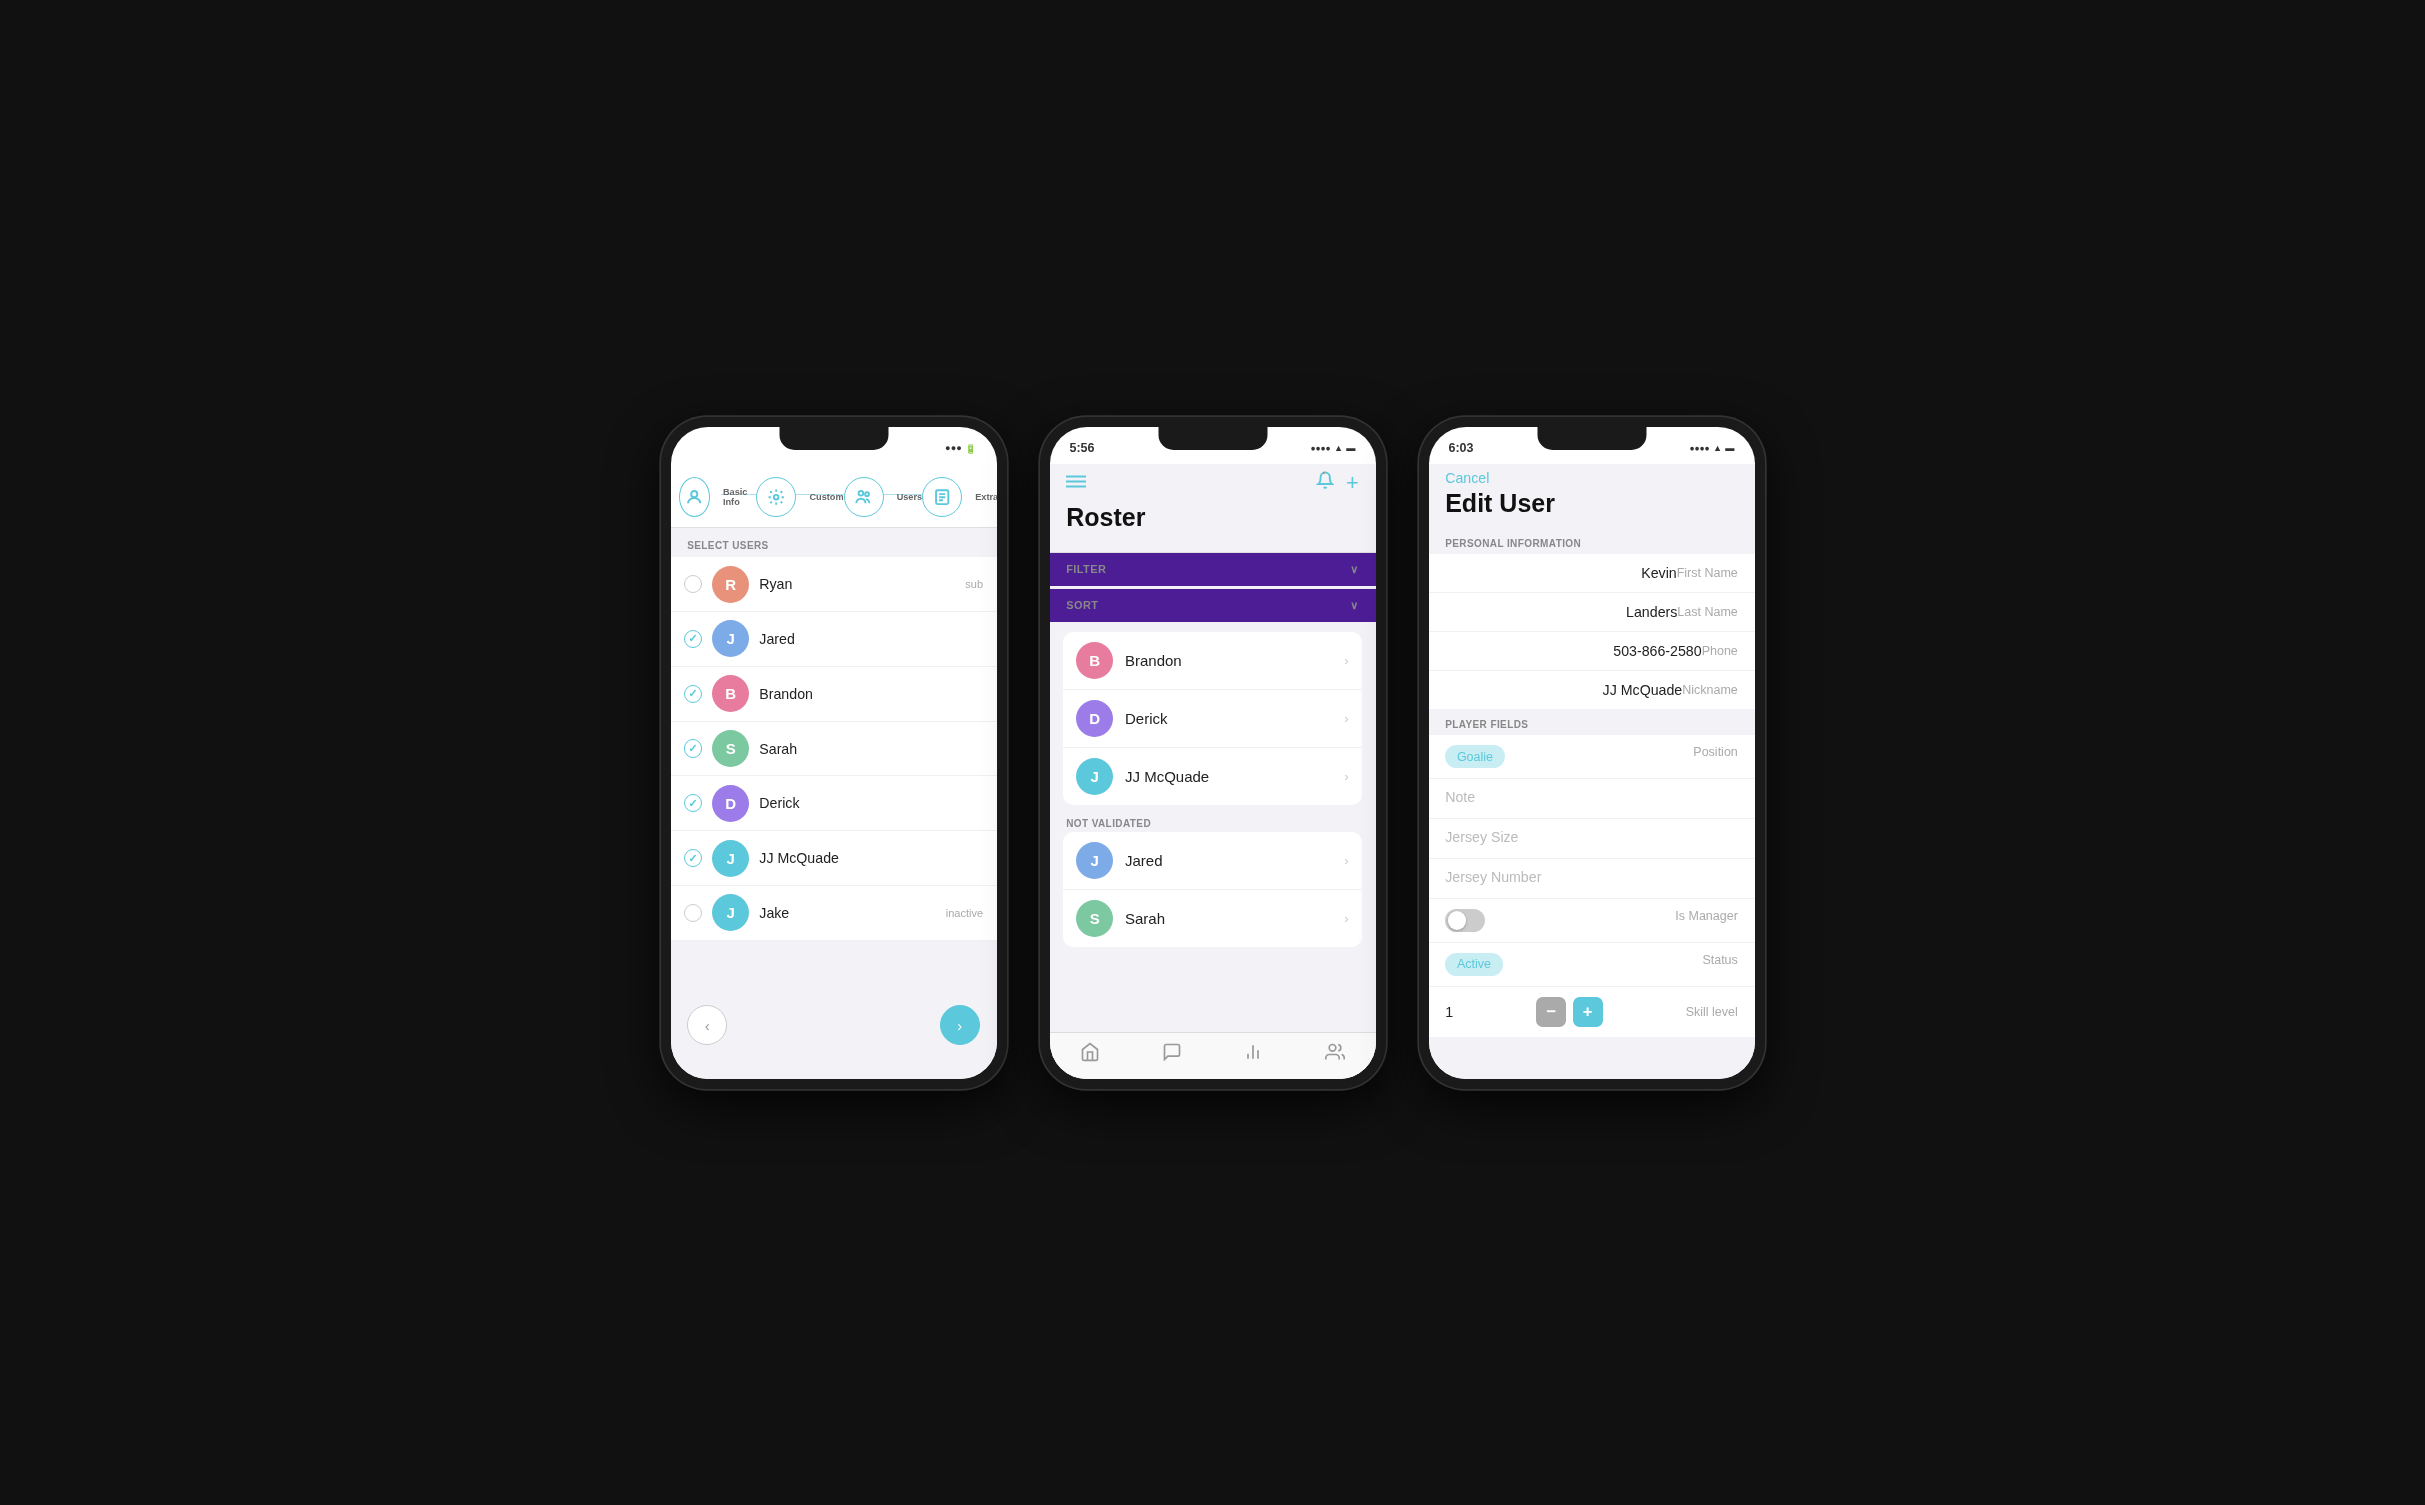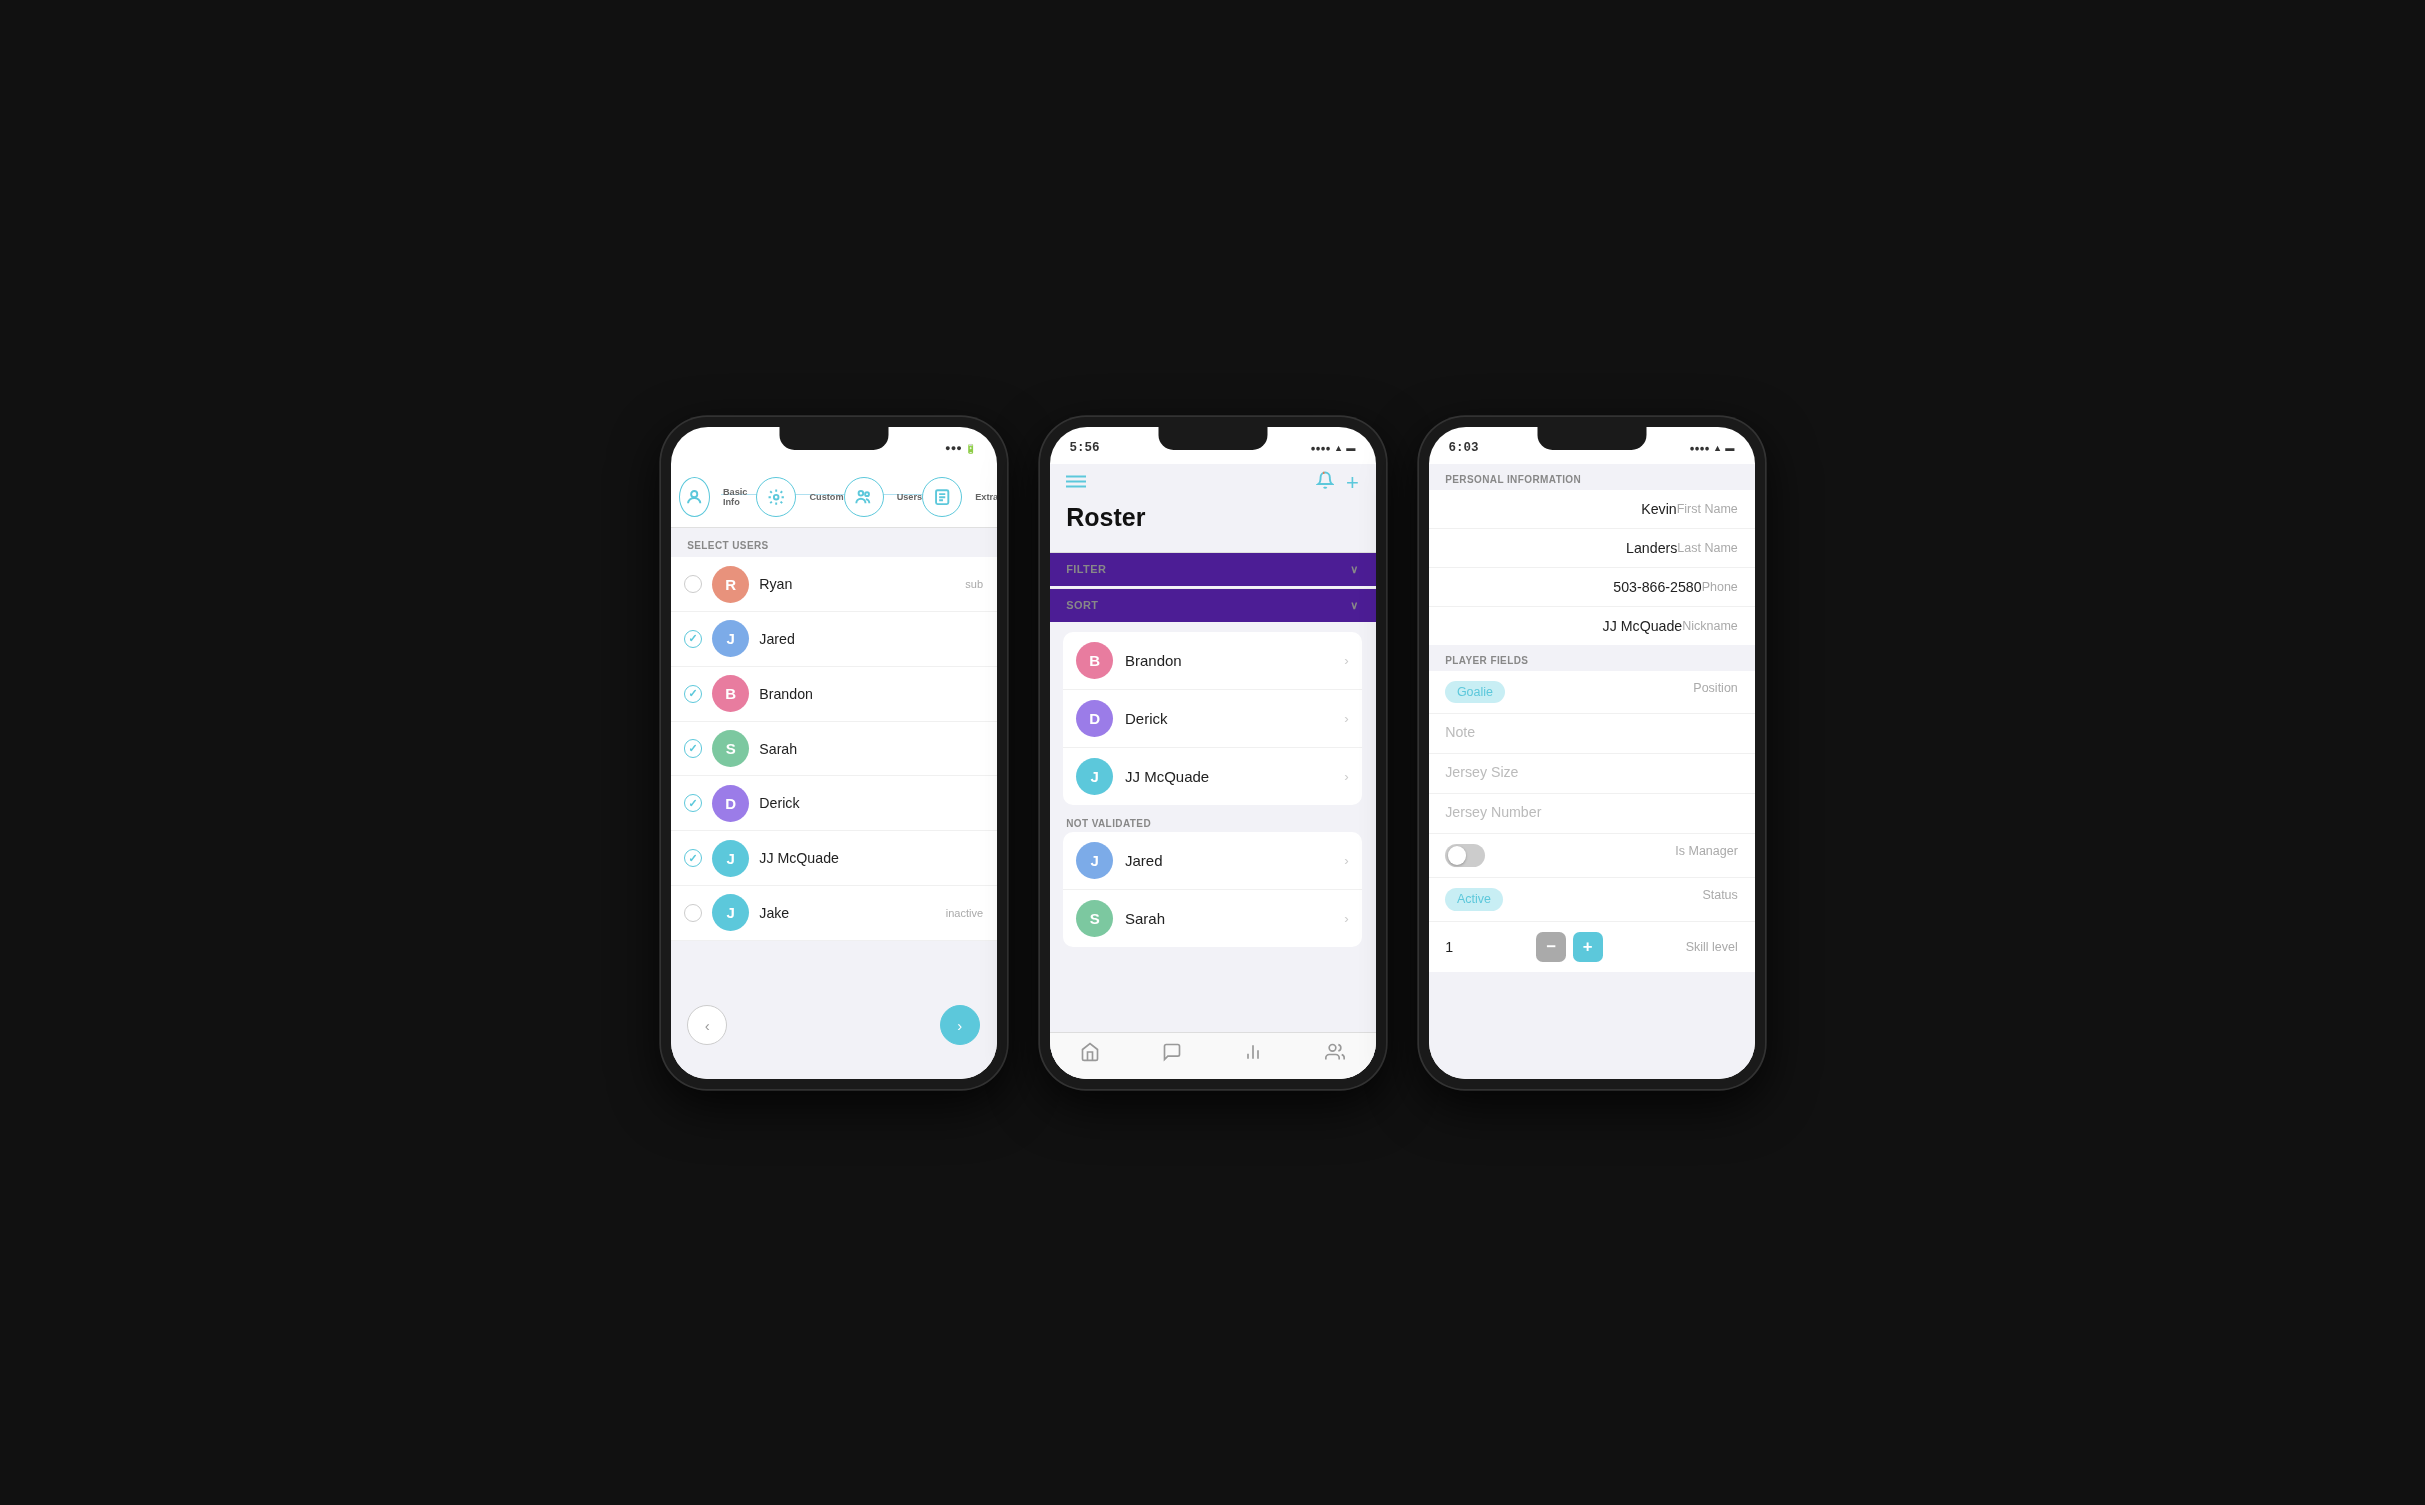--- a/index.html
+++ b/index.html
@@ -49,21 +49,21 @@
     .status-bar {
       display: flex;
       justify-content: space-between;
       align-items: center;
       padding: 10px 20px 3.3px;
       font-size: 11px;
       font-weight: 600;
       color: #333;
       height: 37px;
     }
-    .status-time { font-weight: 700; font-size: 12.5px; font-family: Liberation Mono, monospace; }
+    .status-time { font-weight: 700; font-size: 12.5px; }
     .status-icons { display: flex; gap: 3.3px; align-items: center; font-size: 9.2px; }
 
     
     .phone1-content {
       background: #f2f2f7;
       height: calc(100% - 37px);
       overflow: hidden;
     }
 
     .wizard-steps {
@@ -633,20 +633,24 @@
     <div class="status-bar">
       <span class="status-time">6:03</span>
       <div class="status-icons">
         <span style="font-size:8.4px;">●●●●</span>
         <span>▲</span>
         <span>▬</span>
       </div>
     </div>
 
     <div class="phone3-content">
+      <div class="edit-user-header">
+        <div class="cancel-link">Cancel</div>
+        <div class="edit-title">Edit User</div>
+      </div>
 
       <div class="section-header">PERSONAL INFORMATION</div>
 
       <div class="info-list">
         <div class="info-row">
           <span class="info-value">Kevin</span>
           <span class="info-label">First Name</span>
         </div>
         <div class="info-row">
           <span class="info-value">Landers</span>

